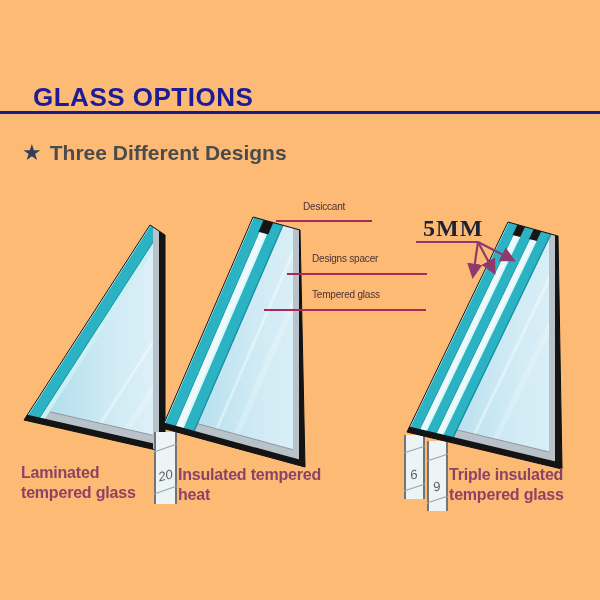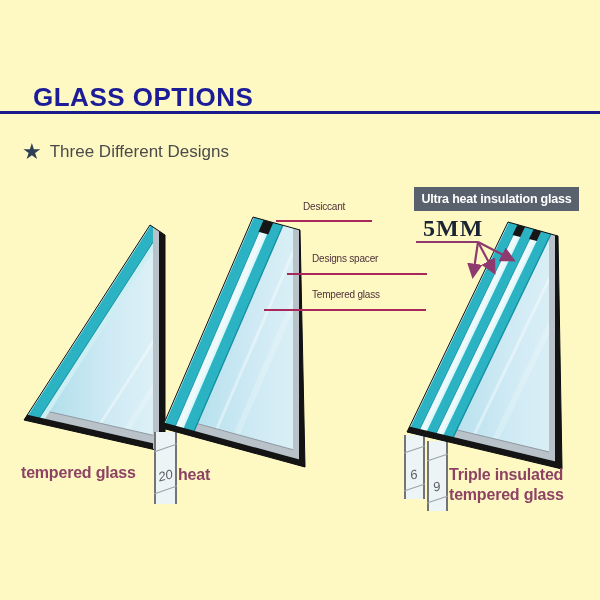--- a/index.html
+++ b/index.html
@@ -1,31 +1,31 @@
 <!DOCTYPE html>
 <html><head>
 <meta charset="utf-8">
 <style>
   html,body{margin:0;padding:0;background:#fff;}
   .stage{
-    position:relative;width:600px;height:600px;background:#fef9c3;overflow:hidden;
+    position:relative;width:600px;height:600px;background:#fdba74;overflow:hidden;
     font-family:"Liberation Sans","DejaVu Sans",sans-serif;
   }
   .page-title{
     position:absolute;left:33px;top:82px;
     font-size:26px;font-weight:bold;letter-spacing:.5px;color:#1c1c99;
   }
   .title-rule{
     position:absolute;left:0;top:111px;width:600px;height:3px;background:#1a1a8e;
   }
   .section-heading{
     position:absolute;left:22px;top:141px;display:flex;align-items:center;gap:8px;
   }
   .star{font-size:22px;color:#2e3f55;line-height:1;}
-  .heading-text{font-size:17px;color:#4b4b4b;}
+  .heading-text{font-size:21px;color:#4b4b4b;font-weight:bold;}
   .diagram-svg{position:absolute;}
   .badge{
     position:absolute;left:414px;top:187px;width:165px;height:24px;
     background:#59616c;color:#ffffff;font-size:12.5px;font-weight:600;letter-spacing:-.2px;
     display:flex;align-items:center;justify-content:center;white-space:nowrap;
   }
   .dim-label{
     position:absolute;left:423px;top:215px;
     font-size:24px;font-weight:bold;color:#1b2433;letter-spacing:1px;font-family:Liberation Serif, serif;
   }
@@ -166,21 +166,20 @@
       <line x1="42" y1="236.9" x2="143" y2="26.9" stroke="#daf8f9" stroke-width="2"></line>
       <line x1="52.7" y1="239.4" x2="153.7" y2="29.4" stroke="#148fa0" stroke-width="1.3"></line>
       <polygon points="9,223 164,260 164,280 9,243" fill="#141414"></polygon>
       <rect x="157" y="0" width="28" height="320" fill="#141414"></rect>
       <polygon points="119.7,21.3 127.5,23.2 122.3,34 114.5,32.1" fill="#161616"></polygon>
       <polygon points="136.2,25.3 144,27.1 138.8,37.9 131,36.1" fill="#161616"></polygon>
     </g>
     <polygon points="9,229 110,19 160,33 164,266" fill="none" stroke="#0e0e0e" stroke-width="1"></polygon>
   </svg>
 
-  <div class="badge">Ultra heat insulation glass</div>
   <div class="dim-label">5MM</div>
   <svg class="arrows-svg" width="120" height="55" viewBox="0 0 120 55">
     <defs>
       <marker id="ah" viewBox="0 0 10 10" refX="8" refY="5" markerWidth="7" markerHeight="7" orient="auto-start-reverse">
         <path d="M0,0 L10,5 L0,10 z" fill="#8e3a6e"></path>
       </marker>
     </defs>
     <line x1="6" y1="9" x2="68" y2="9" stroke="#8e3a6e" stroke-width="2.2"></line>
     <line x1="68" y1="9" x2="63" y2="43" stroke="#8e3a6e" stroke-width="2.2" marker-end="url(#ah)"></line>
     <line x1="68" y1="9" x2="84" y2="39" stroke="#8e3a6e" stroke-width="2.2" marker-end="url(#ah)"></line>
@@ -190,23 +189,25 @@
   <div class="ann-label" style="left:303px;top:201px">Desiccant</div>
   <div class="ann-line" style="left:276px;top:220px;width:96px"></div>
 
   <div class="ann-label" style="left:312px;top:253px">Designs spacer</div>
   <div class="ann-line" style="left:287px;top:273px;width:140px"></div>
 
   <div class="ann-label" style="left:312px;top:289px">Tempered glass</div>
   <div class="ann-line" style="left:264px;top:309px;width:162px"></div>
 
   <div class="caption" style="left:21px;top:463px">
+    <div>Laminated</div>
     <div>tempered glass</div>
   </div>
   <div class="caption" style="left:178px;top:465px">
+    <div>Insulated tempered</div>
     <div>heat</div>
   </div>
   <div class="caption" style="left:449px;top:465px">
     <div>Triple insulated</div>
     <div>tempered glass</div>
   </div>
 
 </div>
 
 </body></html>

